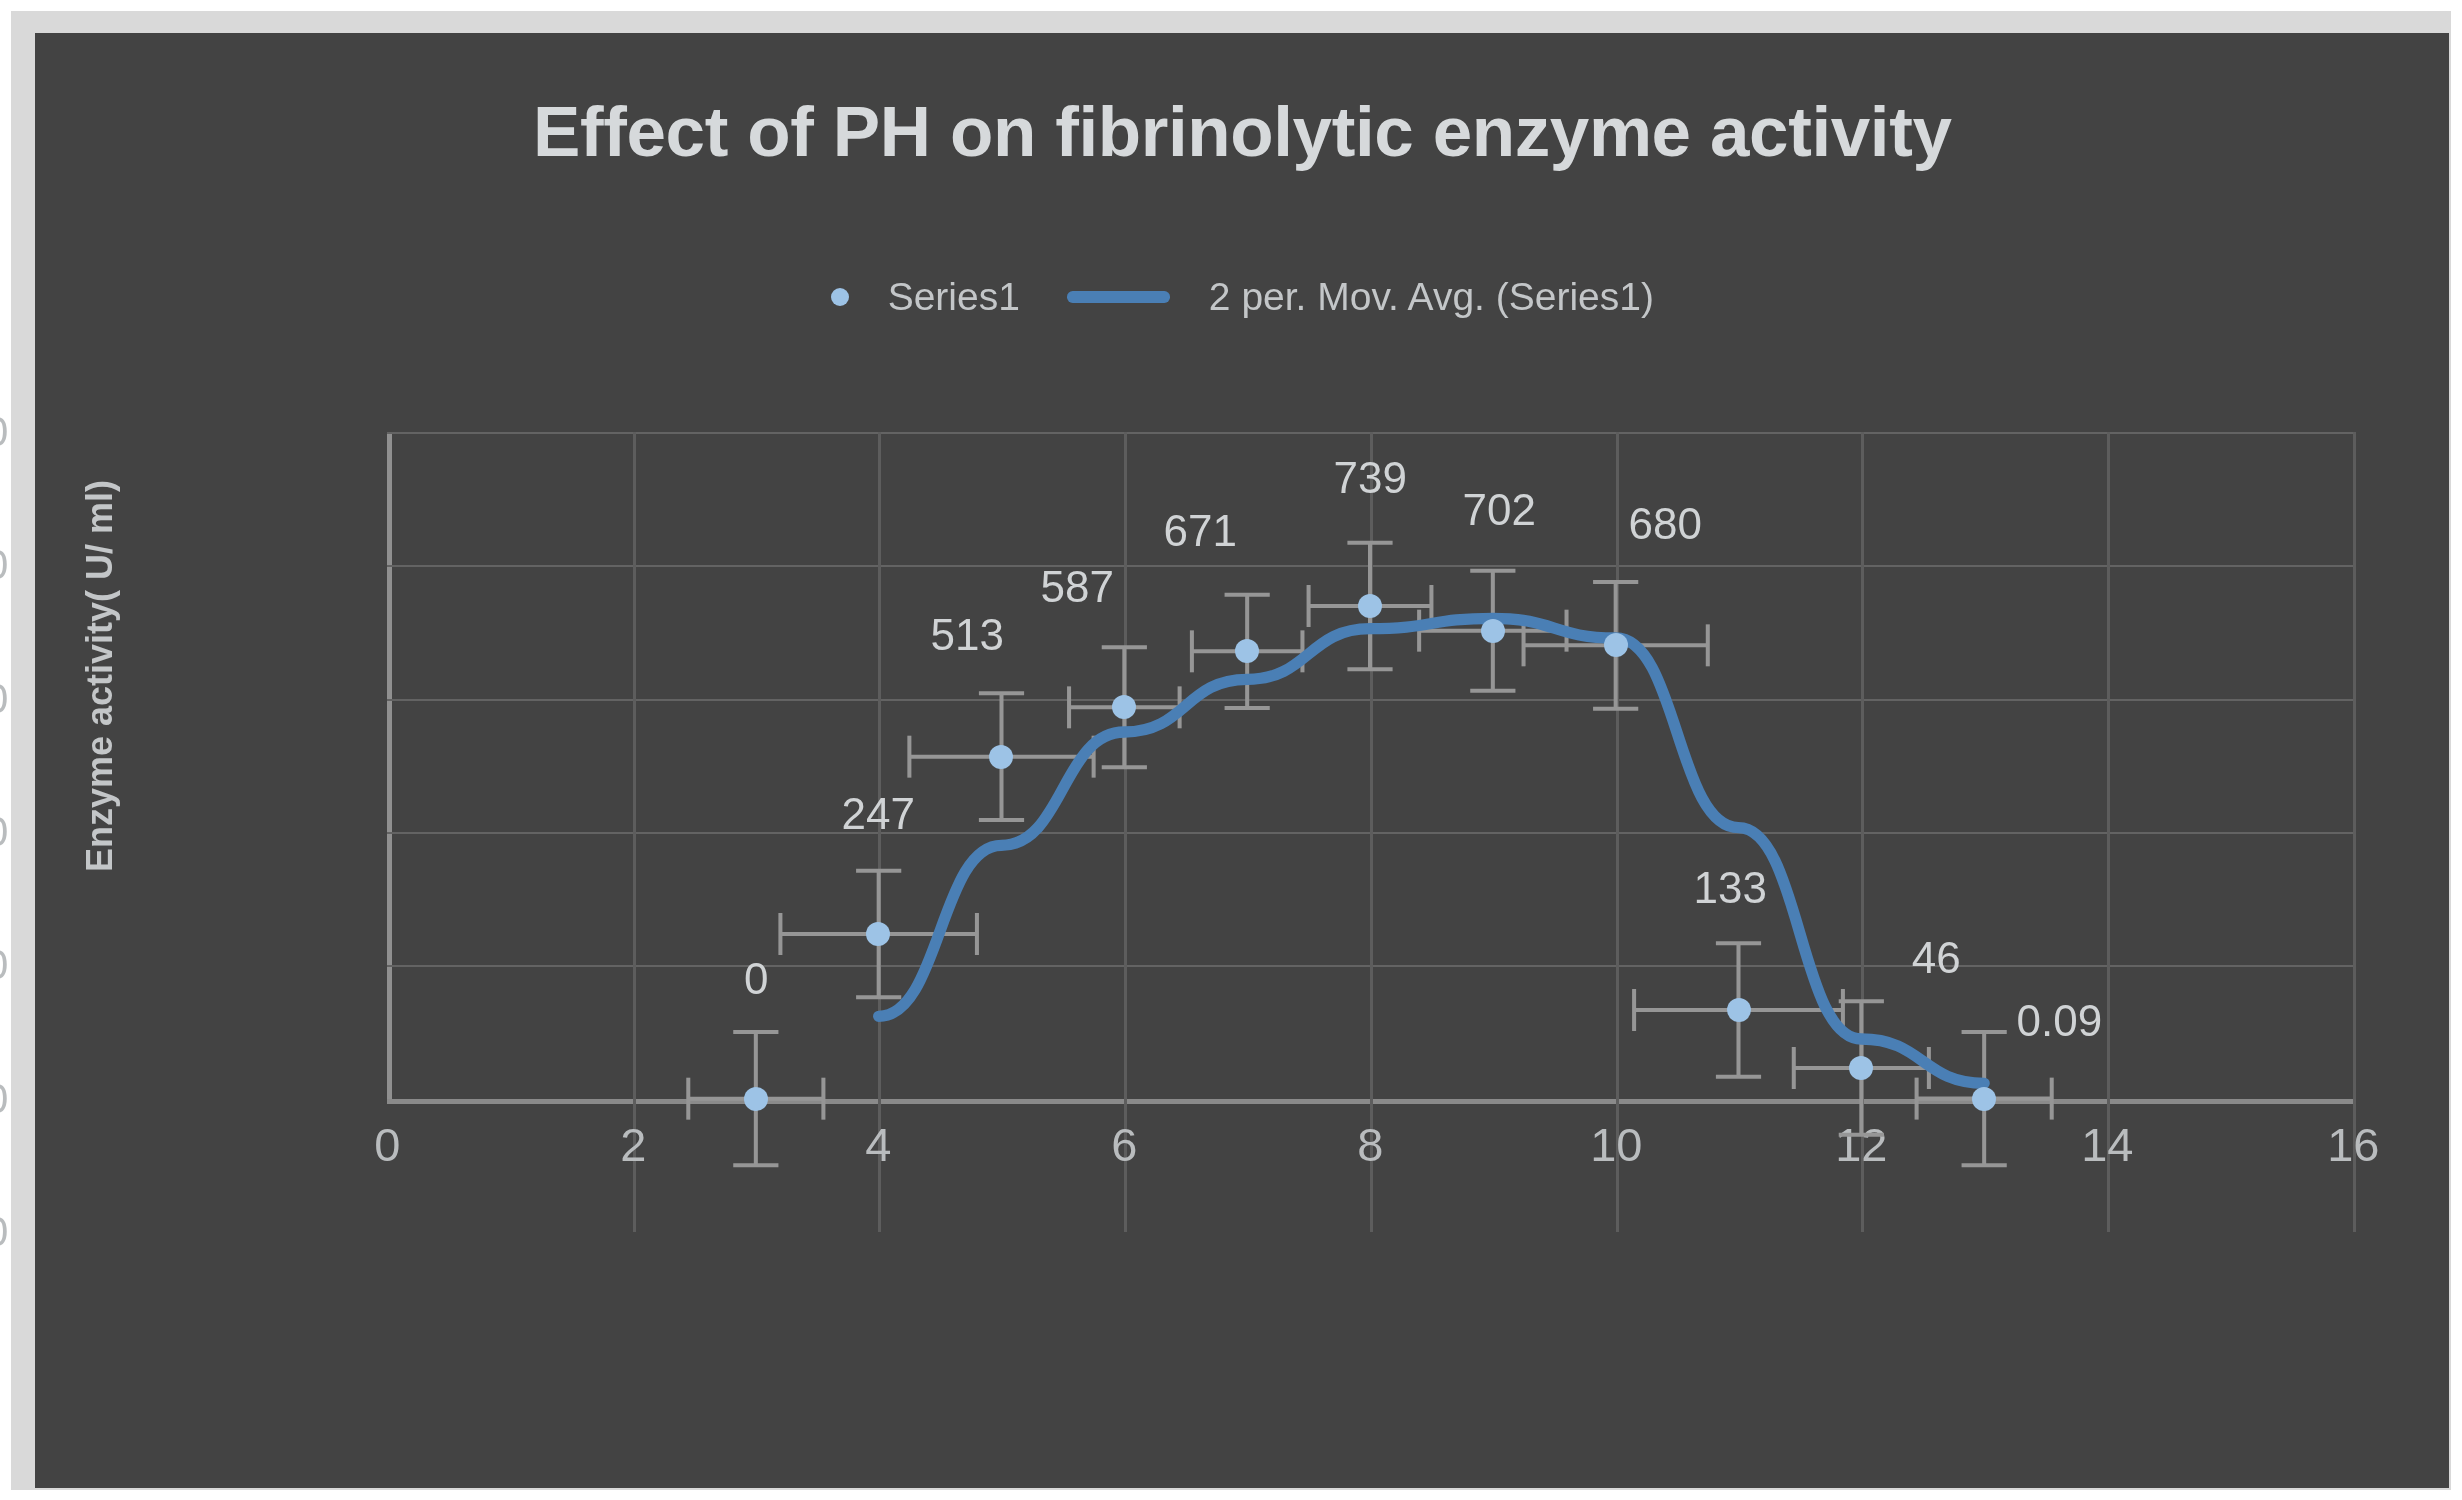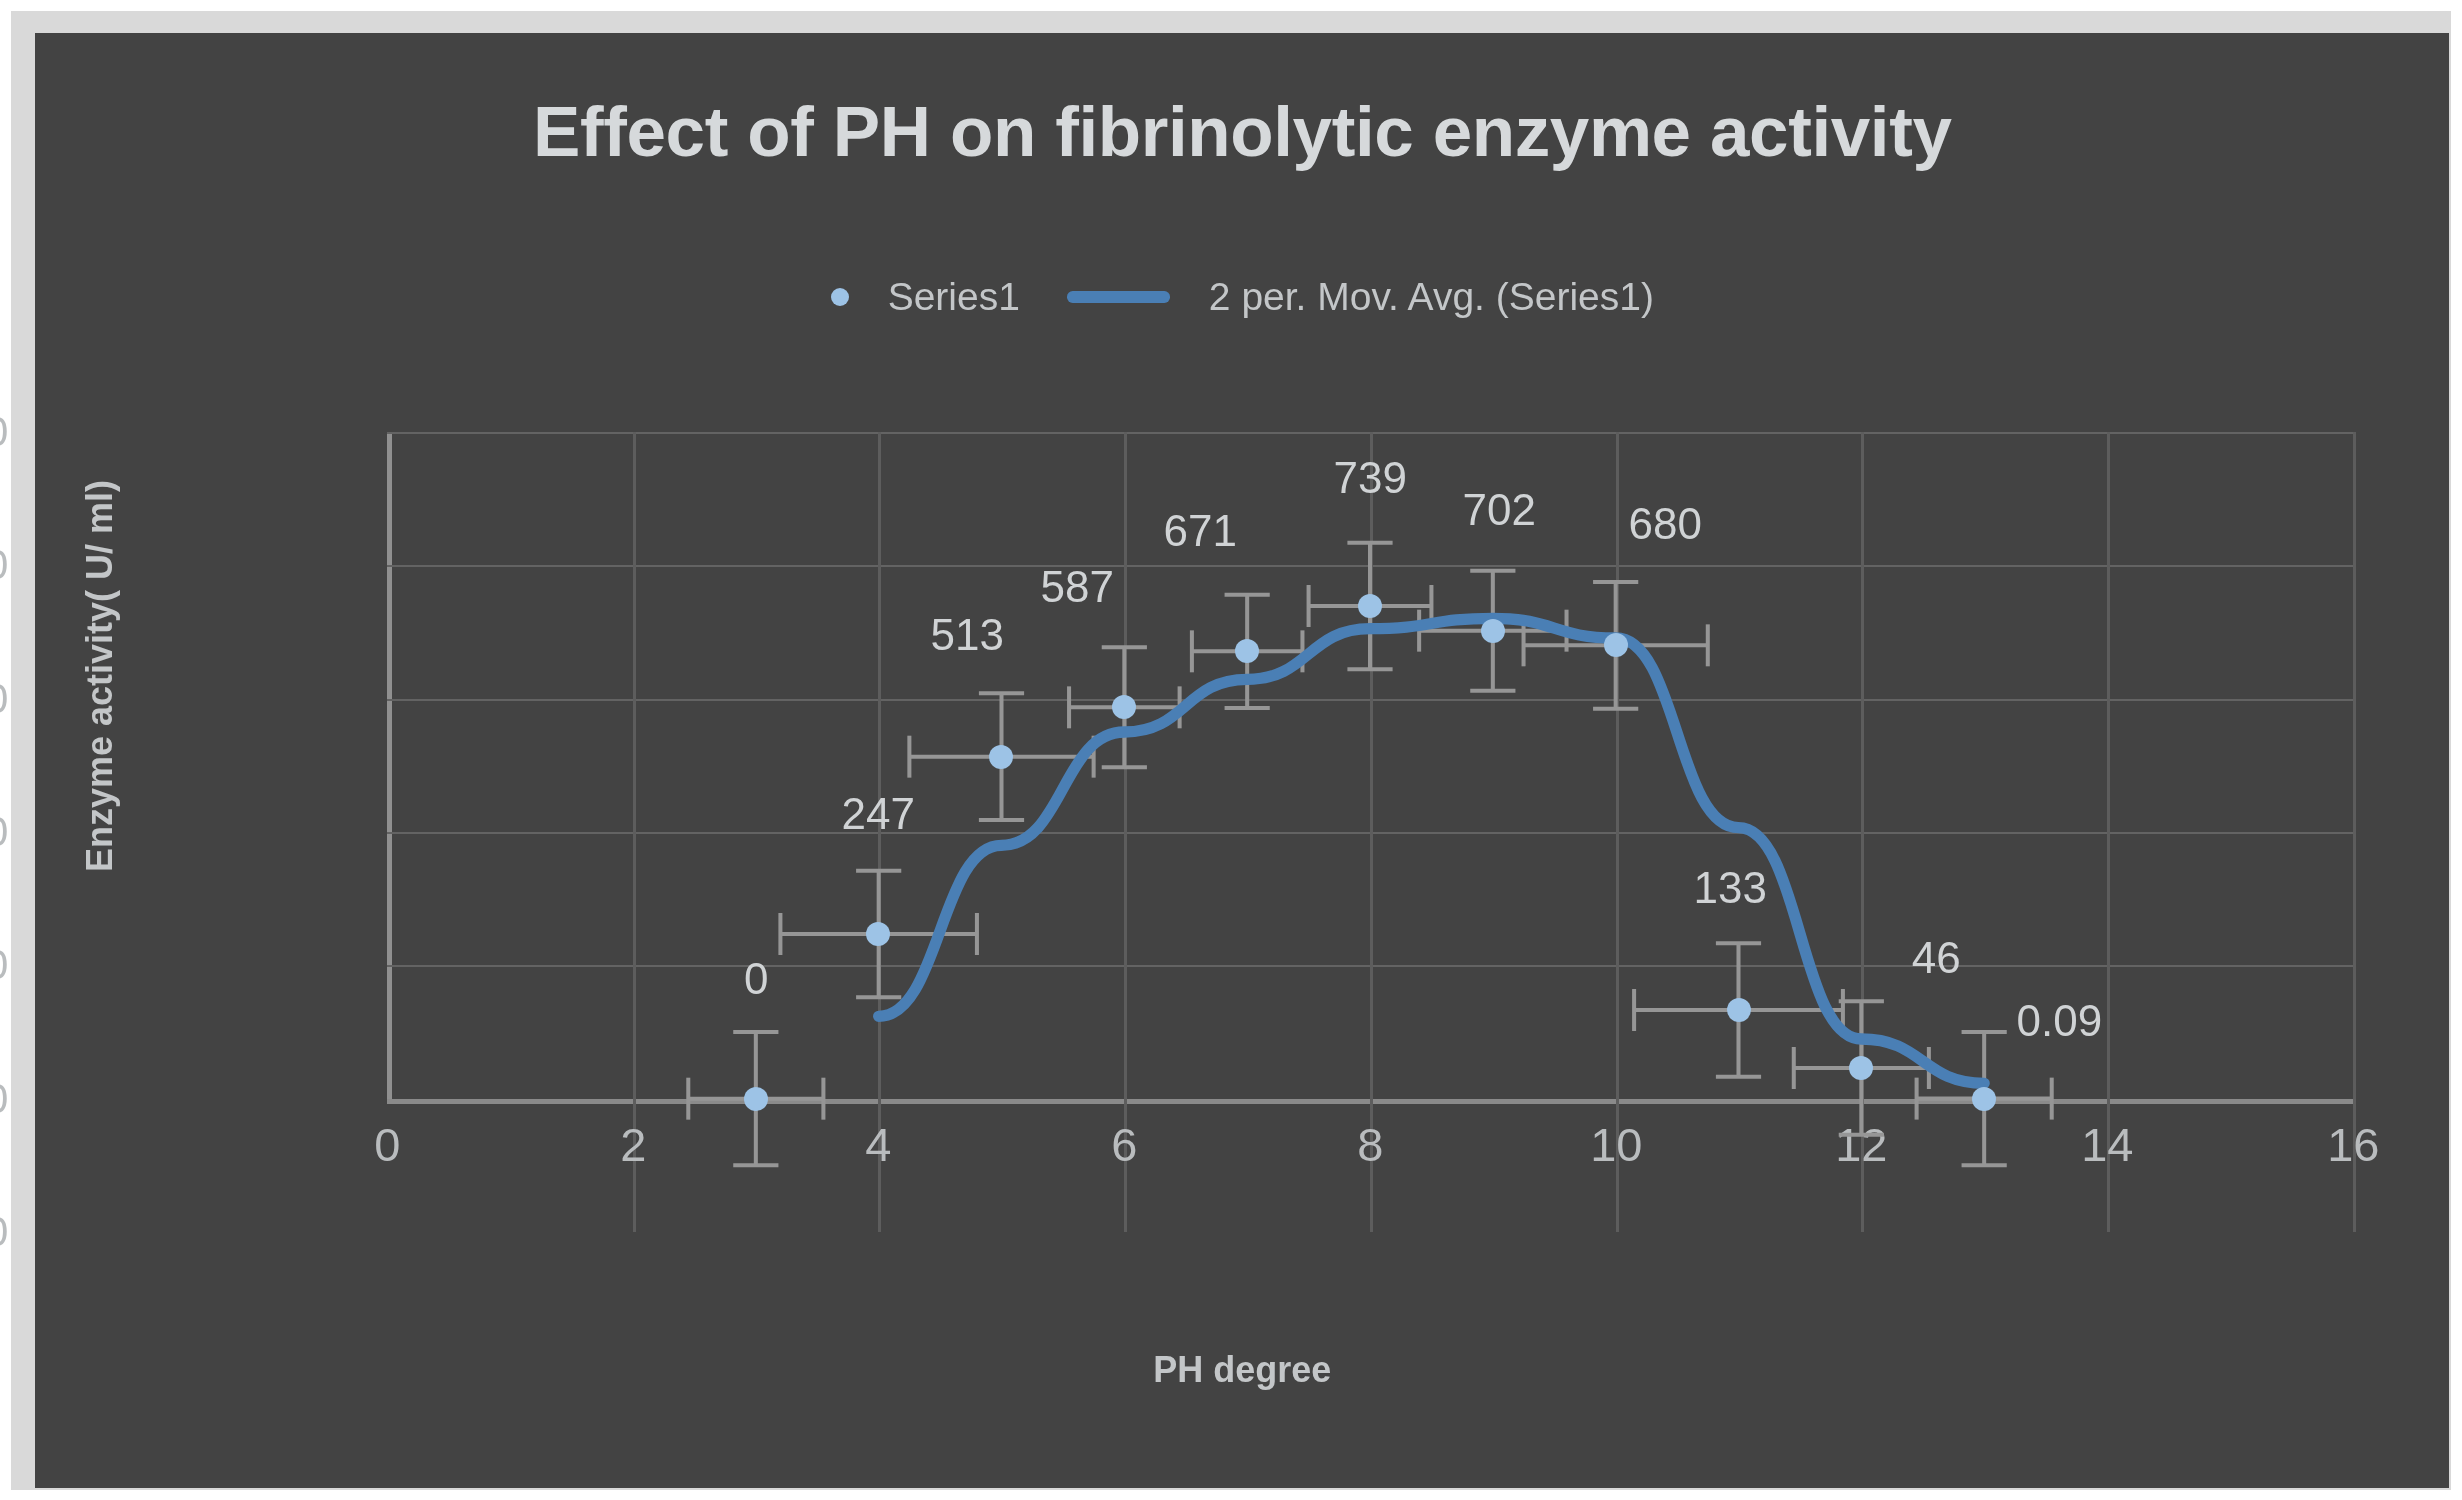--- a/index.html
+++ b/index.html
@@ -326,18 +326,17 @@
           <div class="marker" style="left: 1352px; top: 578px;"></div>
           <div class="dlabel" style="left: 1343px; top: 481px;">133</div>
           <div class="marker" style="left: 1474px; top: 636px;"></div>
           <div class="dlabel" style="left: 1508px; top: 551px; margin-left: 41px;">46</div>
           <div class="marker" style="left: 1597px; top: 667px;"></div>
           <div class="dlabel" style="left: 1672px; top: 590px; margin-top: 24px;">0.09</div>
         </div>
 
       <div class="axis-title-y">Enzyme activity( U/ ml)</div>
 
-      <div class="axis-title-x">PH degree</div>
 
     </div>
   </div>
 </div>
 
 
 </body></html>

